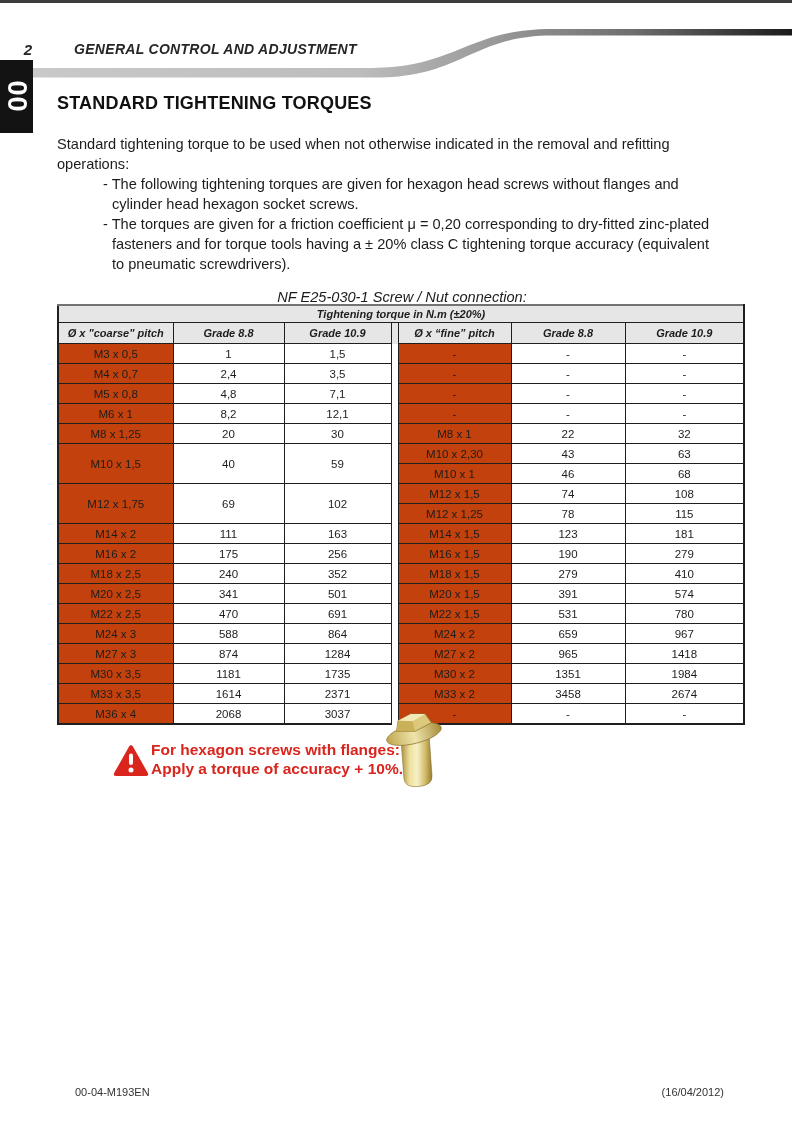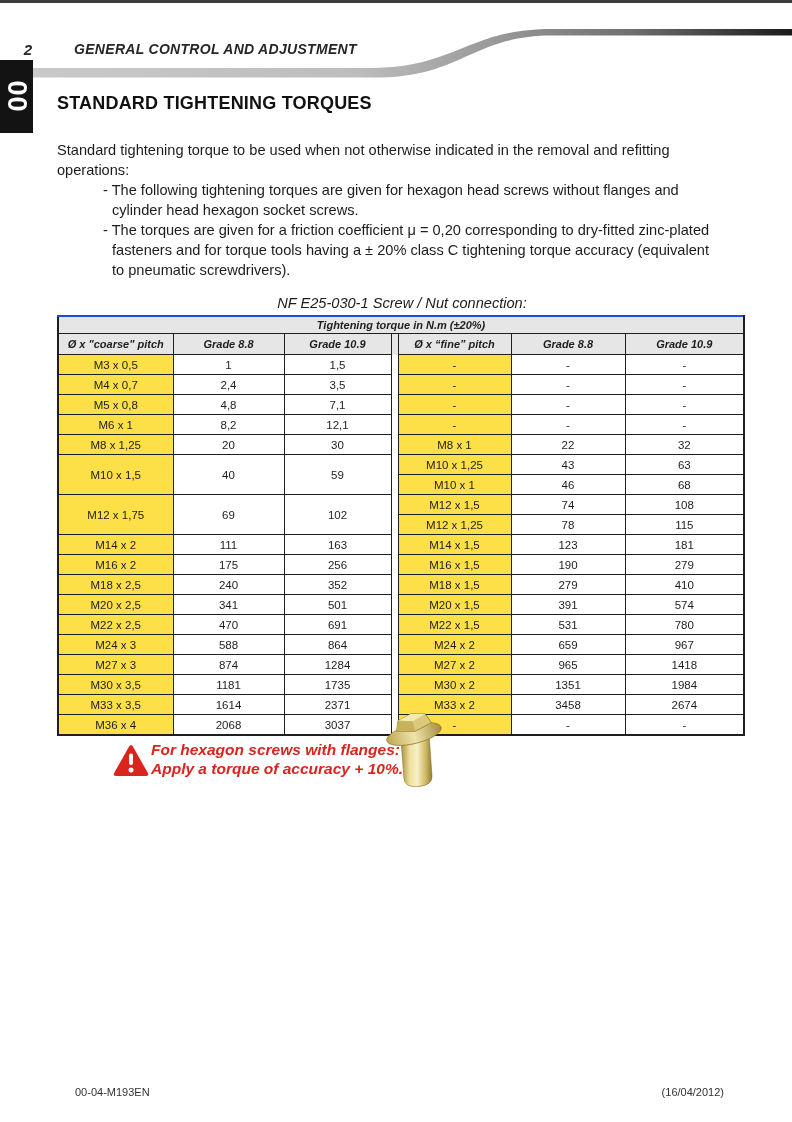--- a/index.html
+++ b/index.html
@@ -26,47 +26,47 @@
   }
   .header-title{
     position:absolute;left:74px;top:41px;font-size:14px;font-weight:bold;
     font-style:italic;letter-spacing:.3px;color:#262626;white-space:nowrap;
   }
   .section-title{
     position:absolute;left:57px;top:93px;font-size:18px;font-weight:bold;
     letter-spacing:.2px;color:#111111;white-space:nowrap;
   }
 
-  .intro{position:absolute;left:57px;top:140px;width:690px;font-size:14.6px;line-height:20px;color:#1c1c1c;}
+  .intro{position:absolute;left:57px;top:134px;width:690px;font-size:14.6px;line-height:20px;color:#1c1c1c;}
   .intro div{white-space:nowrap;}
   .bullets{padding-left:55px;}
   .bullet-first{margin-left:-9px;}
   .table-caption{margin-top:13px;font-style:italic;font-size:14.6px;text-align:center;}
 
   table.torque{
-    position:absolute;left:57px;top:315px;width:686px;border-collapse:collapse;table-layout:fixed;
-    border-left:2px solid #1f1f1f;border-right:2px solid #1f1f1f;border-top:2px solid #1d4ed8;padding-left:12px;
+    position:absolute;left:57px;top:304px;width:686px;border-collapse:collapse;table-layout:fixed;
+    border-left:2px solid #1f1f1f;border-right:2px solid #1f1f1f;border-top:2px solid #737373;padding-left:12px;
   }
   table.torque td{
     border:1px solid #1f1f1f;text-align:center;vertical-align:middle;
     font-size:11.5px;color:#1d1d1d;height:19px;padding:0;overflow:hidden;
   }
   table.torque tr.title-row td{height:16px;background:#e6e6e6;font-weight:bold;font-style:italic;font-size:11px;}
   table.torque tr.head-row td{height:20px;background:#e6e6e6;font-weight:bold;font-style:italic;font-size:11px;}
-  table.torque td.lab{background:#fde047;}
+  table.torque td.lab{background:#c2410c;}
   table.torque tr:last-child td{border-bottom:2px solid #1f1f1f;}
   table.torque td.gap{
     background:#ffffff;
     border-top:none !important;border-bottom:none !important;
     border-left:1.5px solid #1f1f1f;border-right:1.5px solid #1f1f1f;
   }
 
   .warning-icon{position:absolute;left:113px;top:744px;}
   .warning-text{
-    position:absolute;left:151px;top:741px;font-size:15.5px;font-weight:bold;font-style:italic;
+    position:absolute;left:151px;top:741px;font-size:15.5px;font-weight:bold;
     line-height:18.5px;white-space:nowrap;
   }
   .screw{position:absolute;left:374px;top:710px;}
 
   .footer-left{position:absolute;left:75px;top:1086px;font-size:11px;color:#333;}
   .footer-right{position:absolute;right:68px;top:1086px;font-size:11px;color:#333;}
 </style>
 </head>
 <body>
 
@@ -176,21 +176,21 @@
           <td class="gap"></td>
           <td class="lab">M8 x 1</td>
           <td>22</td>
           <td>32</td>
         </tr>
         <tr>
           <td class="lab" rowspan="2">M10 x 1,5</td>
           <td rowspan="2">40</td>
           <td rowspan="2">59</td>
           <td class="gap"></td>
-          <td class="lab">M10 x 1,25</td>
+          <td class="lab">M10 x 2,30</td>
           <td>43</td>
           <td>63</td>
         </tr>
         <tr>
           <td class="gap"></td>
           <td class="lab">M10 x 1</td>
           <td>46</td>
           <td>68</td>
         </tr>
         <tr>

